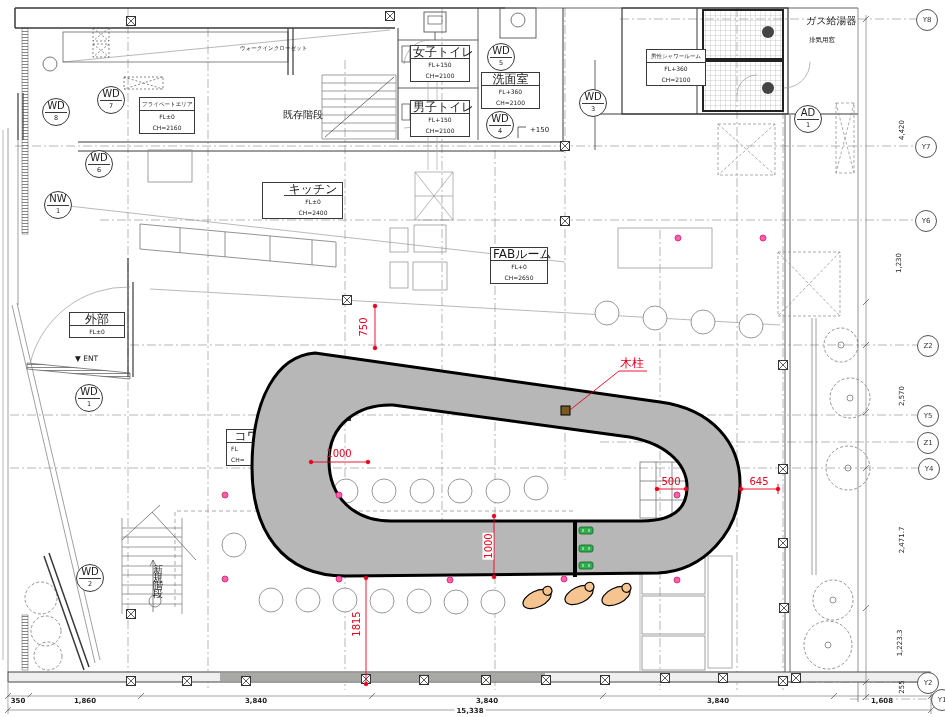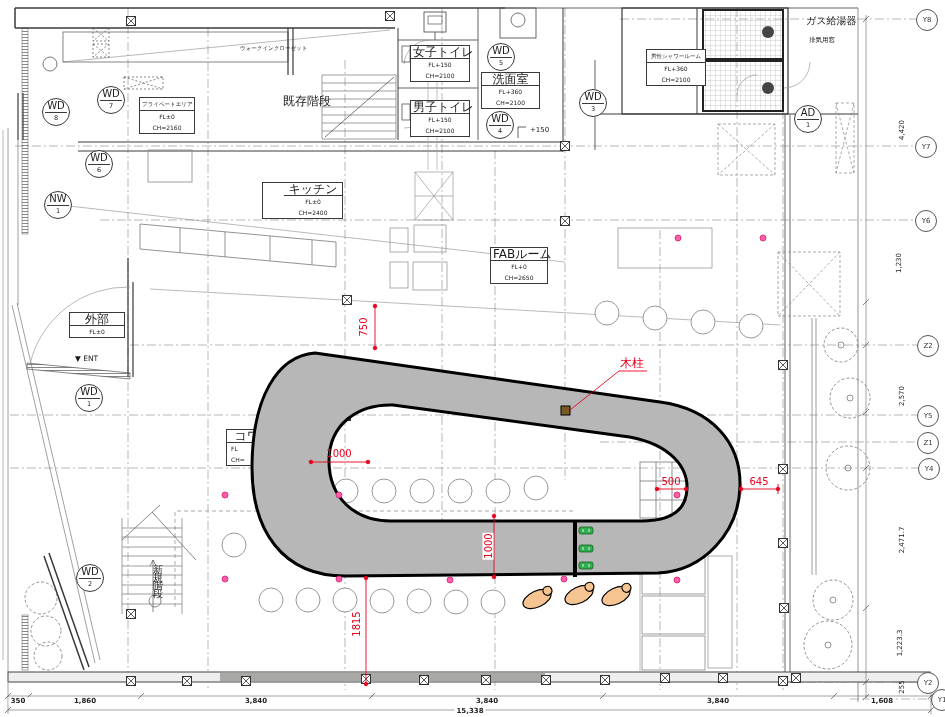--- a/index.html
+++ b/index.html
@@ -386,21 +386,21 @@
   <div class="rname">外部</div>
   <div class="rval">FL±0</div>
 </div>
 <div class="rbox" style="left:226px;top:429px;width:46px;z-index:2;text-align:left;">
   <div class="rname" style="text-align:right;">コワー</div>
   <div class="rval" style="text-align:left;padding-left:4px;">FL</div>
   <div class="rval" style="text-align:left;padding-left:4px;">CH=</div>
 </div>
 
 <div class="note" style="left:240px;top:45px;font-size:5.5px;">ウォークインクローゼット</div>
-<div class="note" style="left:283px;top:93px;font-size:12px;">既存階段</div>
+<div class="note" style="left:283px;top:108px;font-size:10px;">既存階段</div>
 <div class="note wrap2" style="left:153px;top:566px;">新規階段</div>
 <div class="note" style="left:75px;top:354px;font-size:7.5px;">▼ ENT</div>
 <div class="note" style="left:806px;top:8px;font-size:10px;margin-top:6px;">ガス給湯器</div>
 <div class="note" style="left:809px;top:36px;font-size:6.5px;">排気用窓</div>
 <div class="note" style="left:530px;top:126px;font-size:7px;">+150</div>
 
 <div class="bub" style="left:42px;top:98px;">
   <div class="bc">WD</div>
   <div class="bn">8</div>
 </div>

